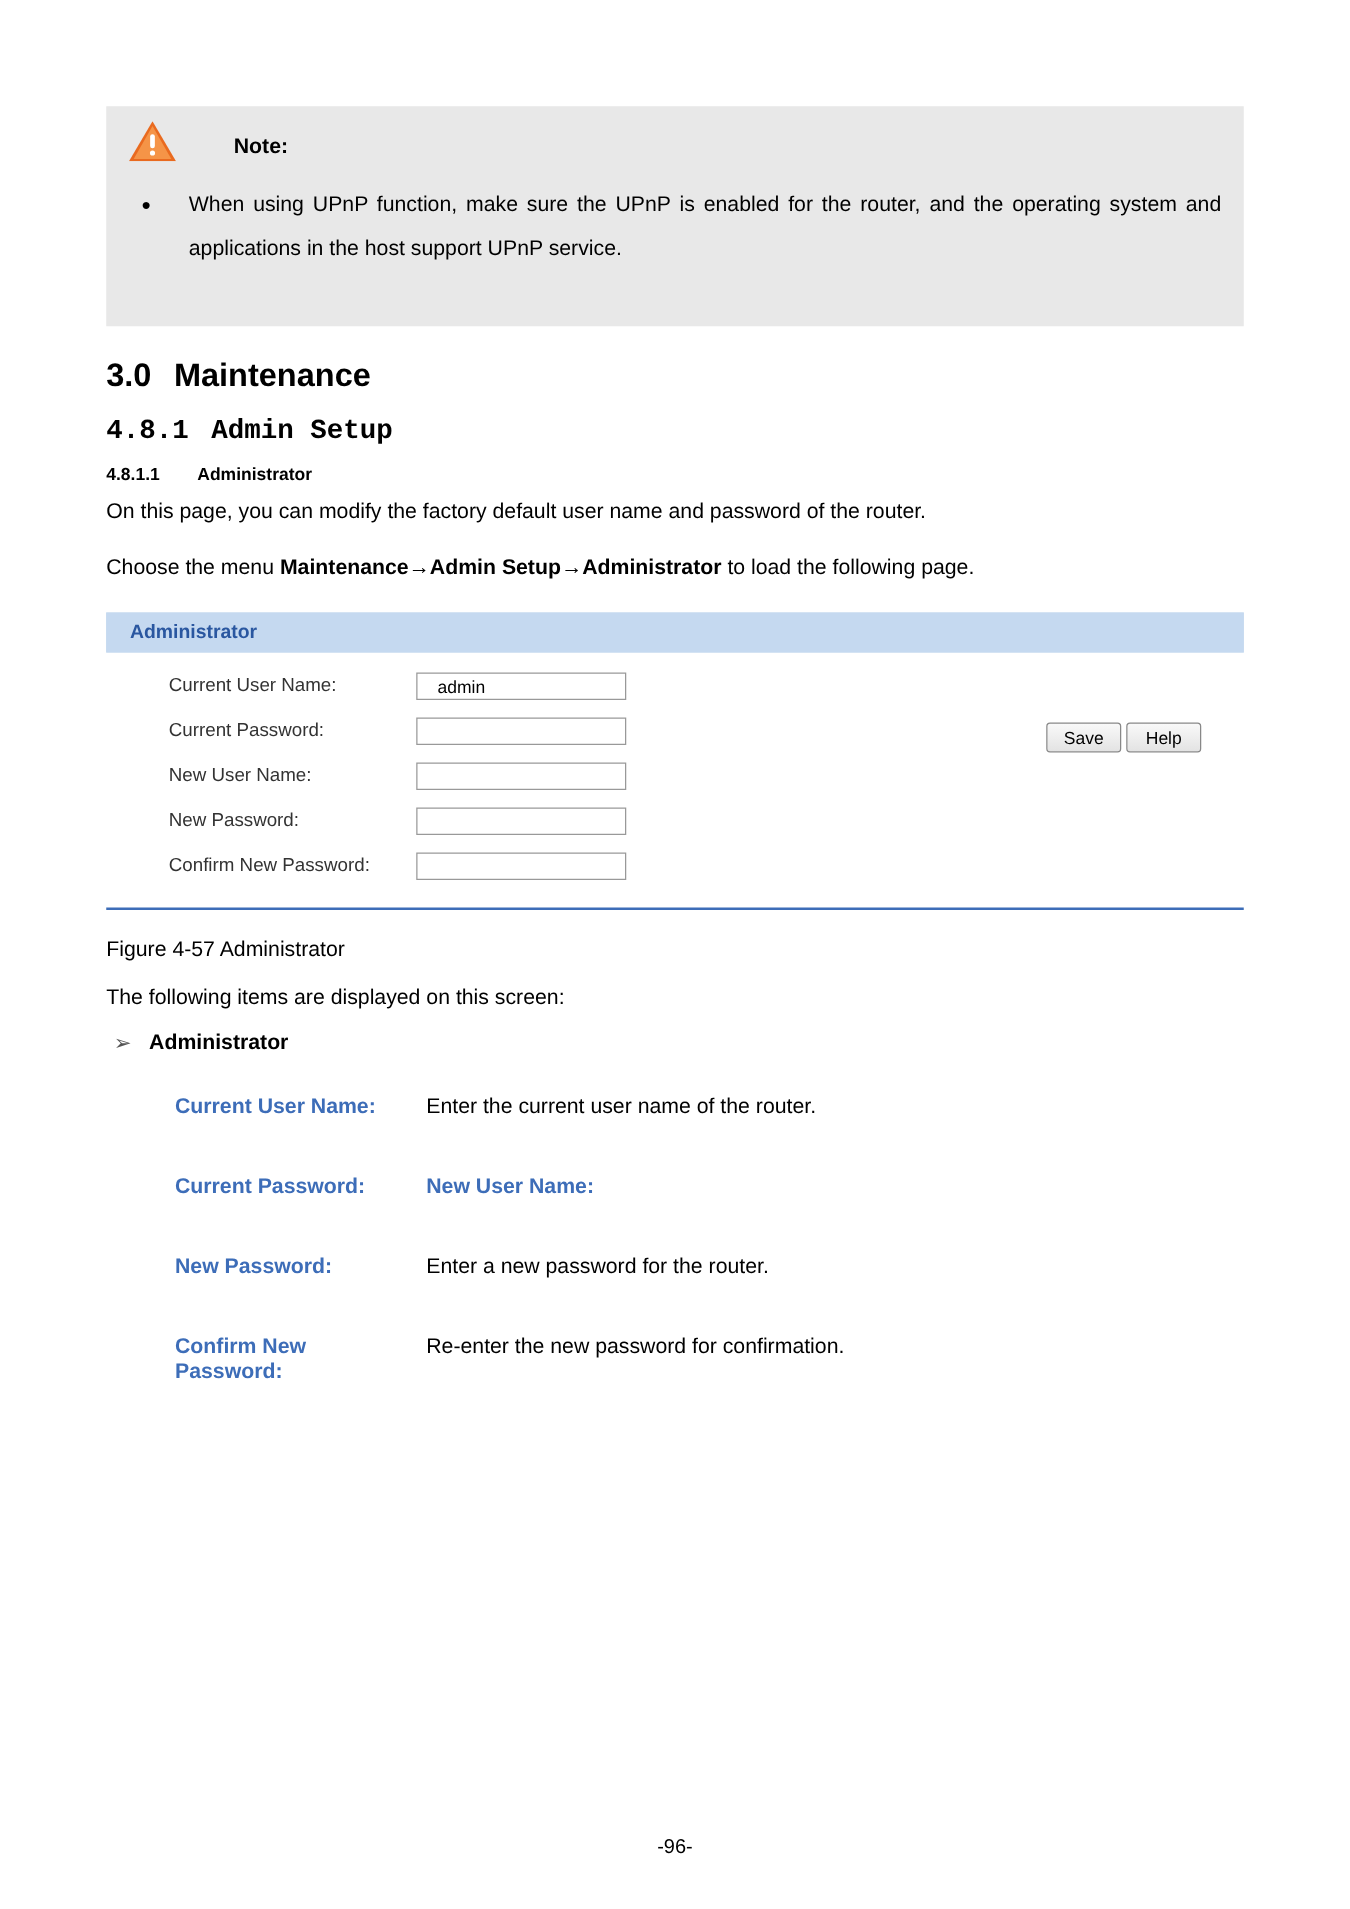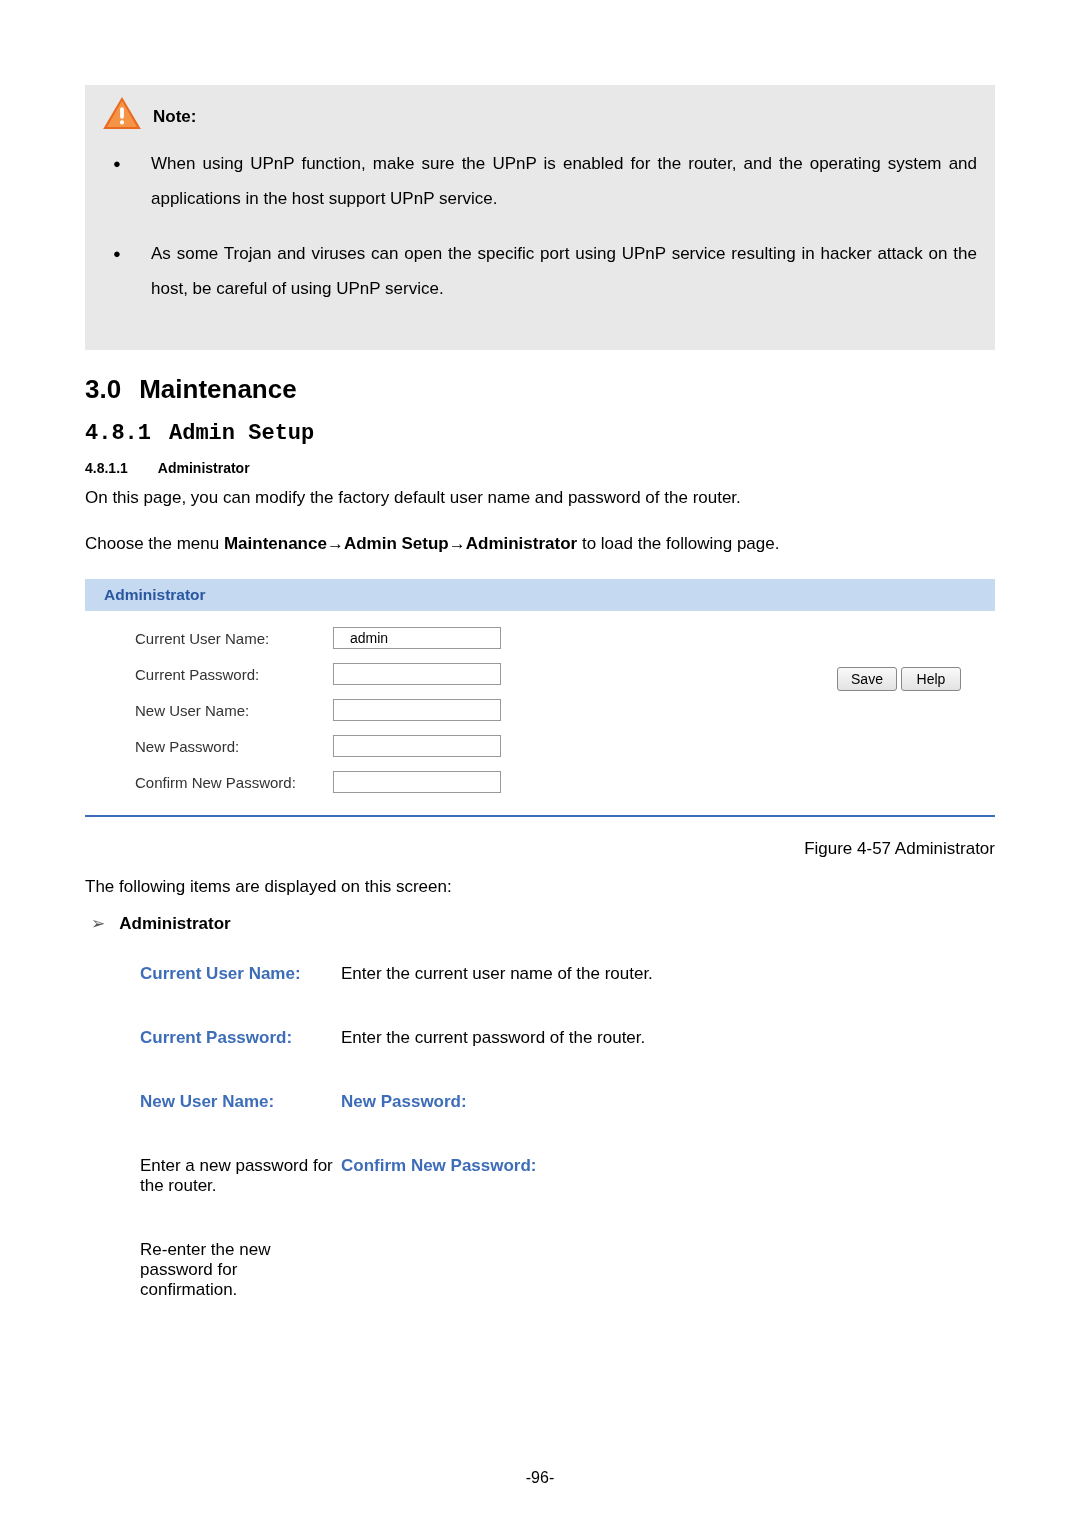--- a/index.html
+++ b/index.html
@@ -15,20 +15,21 @@
     }
     .note-box {
       background: #e8e8e8;
       padding: 12px 18px 24px 18px;
       margin-bottom: 24px;
     }
     .note-header {
       display: flex;
       align-items: flex-end;
       margin-bottom: 18px;
+      gap: 34px;
     }
     .warning-triangle {
       width: 38px;
       height: 32px;
       margin-right: 12px;
     }
     .note-label {
       font-weight: bold;
       font-size: 17px;
       position: relative;
@@ -128,21 +129,21 @@
     .btn {
       width: 60px;
       height: 24px;
       background: linear-gradient(#f9f9f9, #e3e3e3);
       border: 1px solid #888;
       border-radius: 3px;
       font-size: 14px;
       cursor: pointer;
     }
     .figure-caption {
-      text-align: right;
+      text-align: left;
       margin-top: 22px;
       margin-bottom: 18px;
       font-size: 17px;
     }
     .items-intro {
       margin-bottom: 16px;
     }
     .sublist-heading {
       display: flex;
       align-items: center;
@@ -184,21 +185,20 @@
     <svg class="warning-triangle" viewBox="0 0 40 34">
       <polygon points="20,0 40,34 0,34" fill="#e96a1f"></polygon>
       <polygon points="20,4 36,32 4,32" fill="#f59447"></polygon>
       <rect x="18" y="11" width="4" height="12" rx="2" fill="#fff"></rect>
       <circle cx="20" cy="27" r="2.2" fill="#fff"></circle>
     </svg>
     <span class="note-label">Note:</span>
   </div>
   <ul class="note-list">
     <li>When using UPnP function, make sure the UPnP is enabled for the router, and the operating system and applications in the host support UPnP service.</li>
-    <li>As some Trojan and viruses can open the specific port using UPnP service resulting in hacker attack on the host, be careful of using UPnP service.</li>
   </ul>
 </div>
 
 <h1 class="h1-heading">
   <span class="h1-number">3.0</span><span>Maintenance</span>
 </h1>
 <h2 class="h2-heading">
   <span class="h2-number">4.8.1</span><span>Admin Setup</span>
 </h2>
 <h3 class="h3-heading">
@@ -238,21 +238,20 @@
 
 <div class="sublist-heading">
   <span class="triangle-bullet">➢</span>
   <span class="sub-heading-text">Administrator</span>
 </div>
 
 <div class="definition-table">
   <div class="def-label">Current User Name:</div>
   <div>Enter the current user name of the router.</div>
   <div class="def-label">Current Password:</div>
-  <div>Enter the current password of the router.</div>
   <div class="def-label">New User Name:</div>
   <div class="def-label">New Password:</div>
   <div>Enter a new password for the router.</div>
   <div class="def-label">Confirm New Password:</div>
   <div>Re-enter the new password for confirmation.</div>
 </div>
 
 <div class="page-number">-96-</div>
 
 </body></html>

